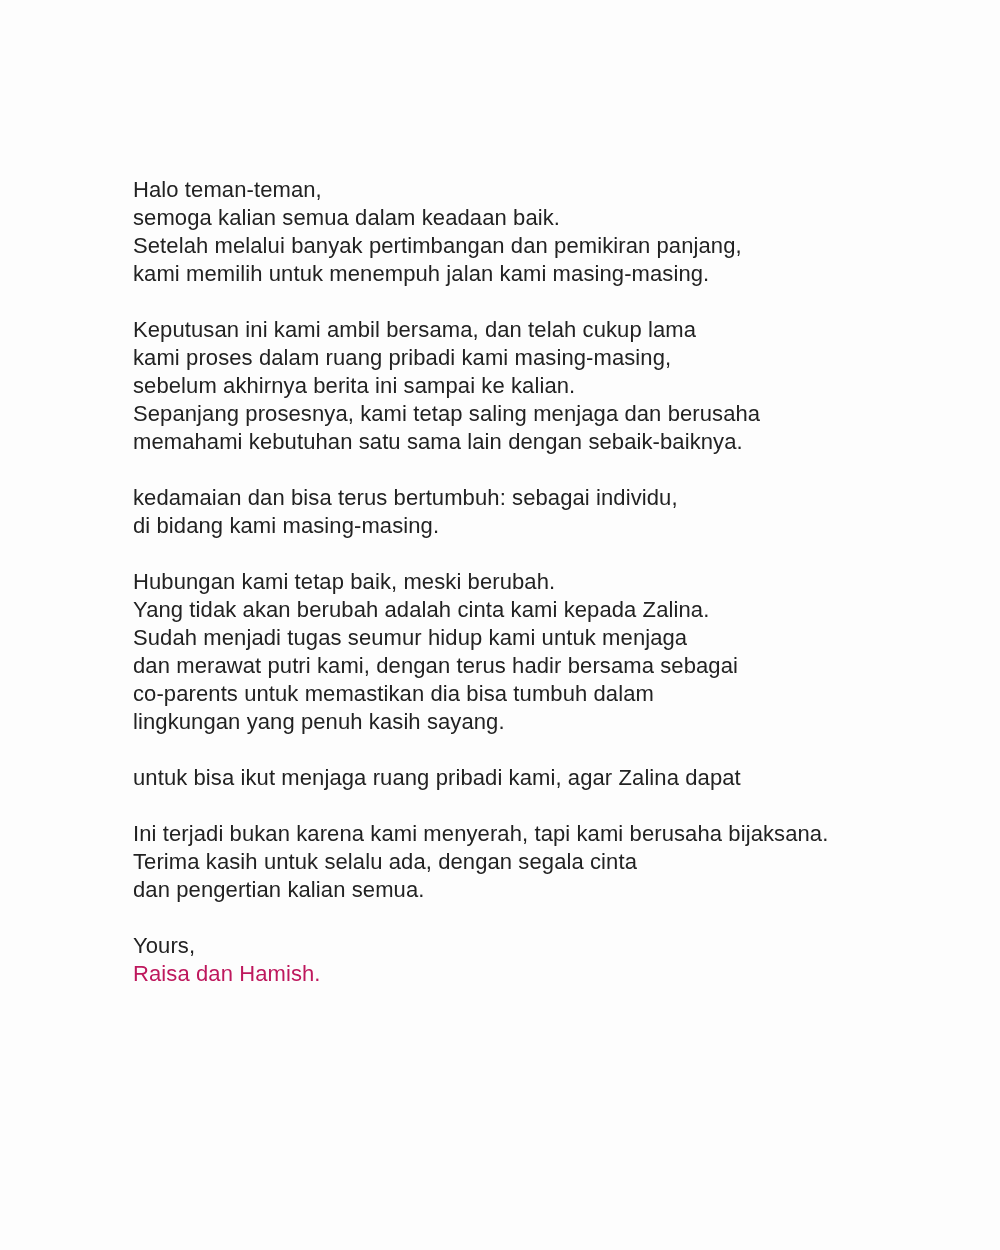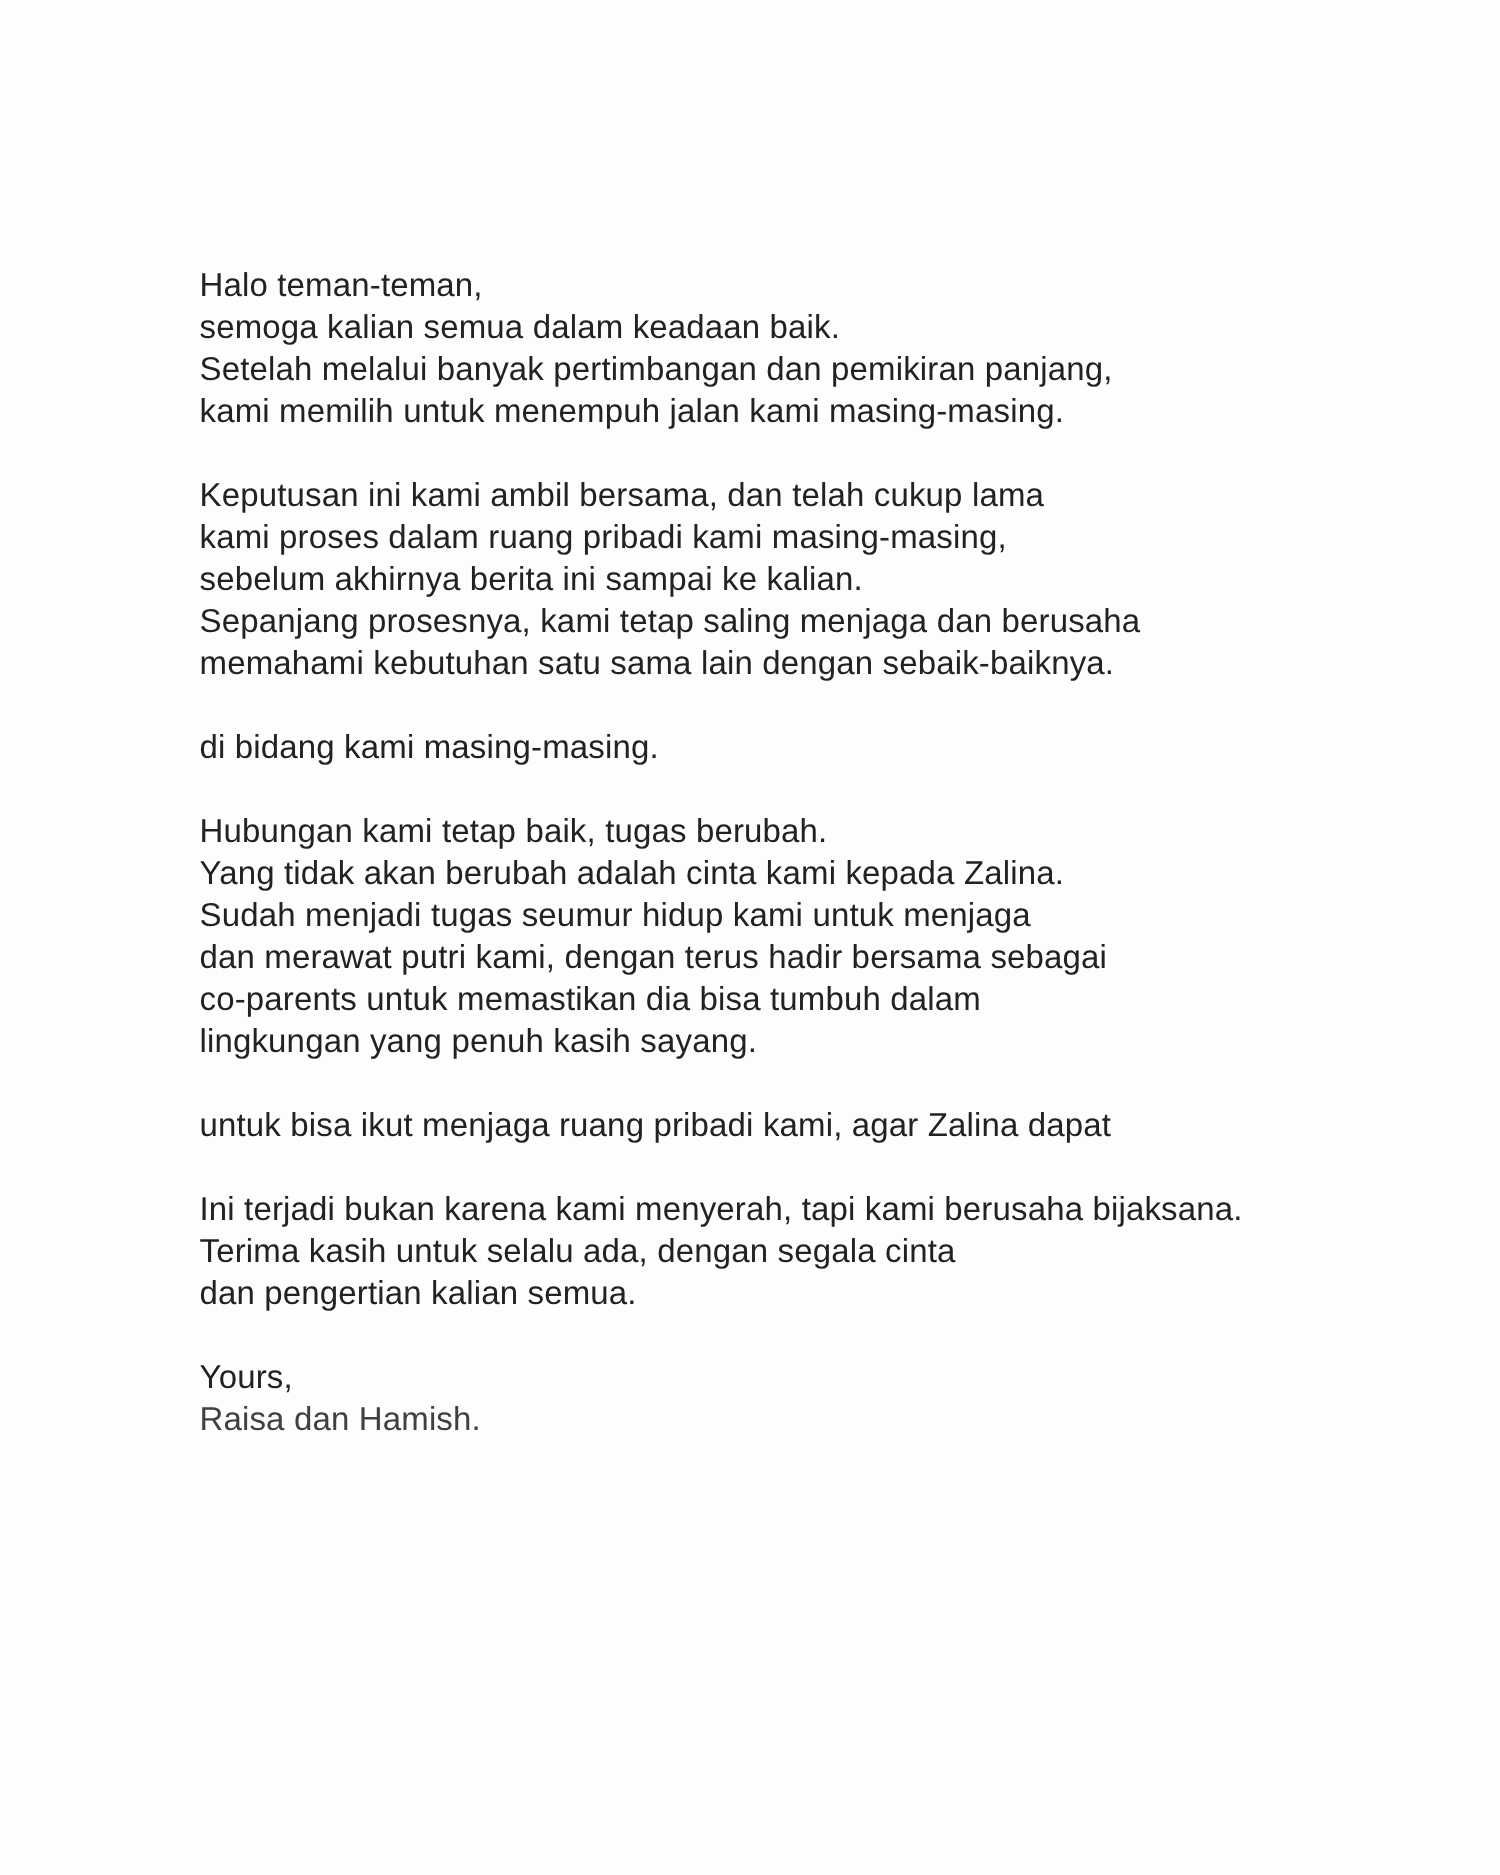--- a/index.html
+++ b/index.html
@@ -30,21 +30,21 @@
     margin: 0 0 28px 0;
   }
   .line {
     white-space: nowrap;
   }
   .signature {
     margin: 0;
   }
   .signature .sig-name {
     font-weight: 500;
-    color: #404040;
+    color: #be185d;
   }
 </style>
 </head>
 <body>
 
 <div class="page">
   <div class="letter">
 
     <div class="paragraph">
       <div class="line">Halo teman-teman,</div>
@@ -55,25 +55,26 @@
 
     <div class="paragraph">
       <div class="line">Keputusan ini kami ambil bersama, dan telah cukup lama</div>
       <div class="line">kami proses dalam ruang pribadi kami masing-masing,</div>
       <div class="line">sebelum akhirnya berita ini sampai ke kalian.</div>
       <div class="line">Sepanjang prosesnya, kami tetap saling menjaga dan berusaha</div>
       <div class="line">memahami kebutuhan satu sama lain dengan sebaik-baiknya.</div>
     </div>
 
     <div class="paragraph">
+      <div class="line">kedamaian dan bisa terus bertumbuh: sebagai individu,</div>
       <div class="line">di bidang kami masing-masing.</div>
     </div>
 
     <div class="paragraph">
-      <div class="line">Hubungan kami tetap baik, tugas berubah.</div>
+      <div class="line">Hubungan kami tetap baik, meski berubah.</div>
       <div class="line">Yang tidak akan berubah adalah cinta kami kepada Zalina.</div>
       <div class="line">Sudah menjadi tugas seumur hidup kami untuk menjaga</div>
       <div class="line">dan merawat putri kami, dengan terus hadir bersama sebagai</div>
       <div class="line">co-parents untuk memastikan dia bisa tumbuh dalam</div>
       <div class="line">lingkungan yang penuh kasih sayang.</div>
     </div>
 
     <div class="paragraph">
       <div class="line">untuk bisa ikut menjaga ruang pribadi kami, agar Zalina dapat</div>
     </div>

